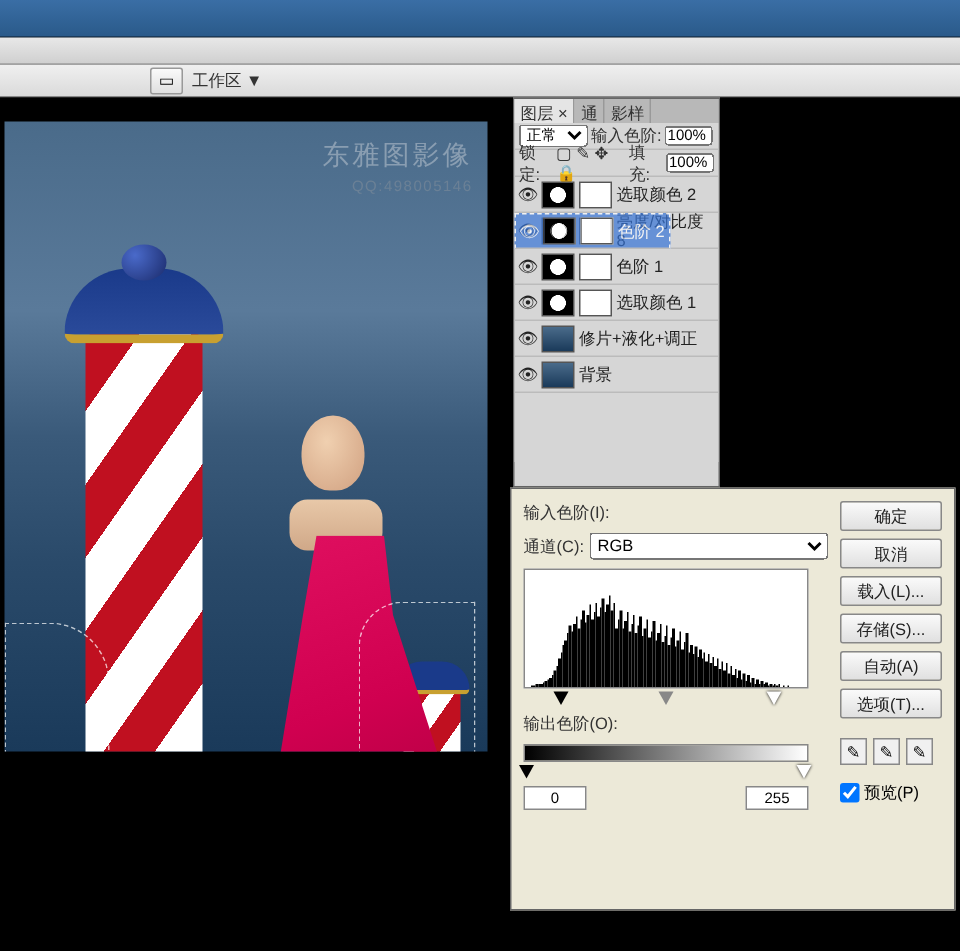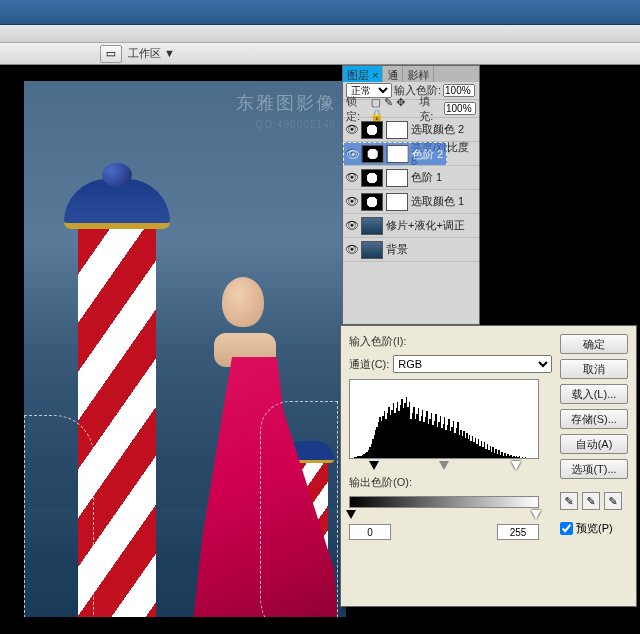--- a/index.html
+++ b/index.html
@@ -3,21 +3,21 @@
 <meta charset="utf-8">
 <style>
 *{margin:0;padding:0;box-sizing:border-box;font-family:"Microsoft YaHei",Arial,sans-serif;font-size:11px}
 body{width:640px;height:634px;background:#000;overflow:hidden;position:relative}
 .titlebar{height:25px;background:linear-gradient(#3a6ea5,#2a5a8a);border-bottom:1px solid #1a3a5a}
 .menubar{height:18px;background:linear-gradient(#e8e8e8,#d0d0d0);border-bottom:1px solid #aaa}
 .toolbar{height:22px;background:linear-gradient(#f0f0f0,#dadada);border-bottom:1px solid #888;display:flex;align-items:center;padding-left:100px;gap:6px}
 .toolbar .btn{width:22px;height:18px;background:linear-gradient(#fafafa,#e0e0e0);border:1px solid #999;border-radius:2px;display:flex;align-items:center;justify-content:center}
 .toolbar .lbl{font-size:11px;color:#333}
 .canvas{position:absolute;top:65px;left:0;width:640px;height:569px;background:#000}
-.photo{position:absolute;top:16px;left:24px;width:322px;height:536px;background:linear-gradient(180deg,#4a6b8a 0%,#5a7a9a 30%,#3a5a7a 50%,#2a4a6a 70%,#1a3a5a 100%);overflow:hidden}
+.photo{position:absolute;top:16px;left:3px;width:322px;height:420px;background:linear-gradient(180deg,#4a6b8a 0%,#5a7a9a 30%,#3a5a7a 50%,#2a4a6a 70%,#1a3a5a 100%);overflow:hidden}
 .pole{position:absolute;top:140px;left:54px;width:78px;height:430px;background:repeating-linear-gradient(-55deg,#c01020 0 28px,#fff 28px 56px);border-radius:8px}
 .pole-top{position:absolute;top:98px;left:40px;width:106px;height:50px;background:linear-gradient(#1a3a8a,#2a4a9a);border-radius:50px 50px 8px 8px;border-bottom:6px solid #c8a030}
 .pole-ball{position:absolute;top:82px;left:78px;width:30px;height:24px;background:radial-gradient(circle at 30% 30%,#4a6aca,#1a2a6a);border-radius:50%}
 .pole2{position:absolute;top:378px;left:266px;width:38px;height:120px;background:repeating-linear-gradient(-55deg,#c01020 0 14px,#fff 14px 28px);border-radius:4px}
 .pole2-top{position:absolute;top:360px;left:260px;width:50px;height:22px;background:#1a3a8a;border-radius:20px 20px 4px 4px;border-bottom:3px solid #c8a030}
 .woman{position:absolute;top:196px;left:166px;width:150px;height:374px}
 .head{position:absolute;top:0;left:32px;width:42px;height:50px;background:radial-gradient(ellipse at 40% 35%,#f0d0b0,#d0a080);border-radius:50% 50% 45% 45%}
 .hair{position:absolute;top:-8px;left:20px;width:70px;height:110px;background:radial-gradient(ellipse at 50% 20%,#4a2010,#2a1008);border-radius:50% 50% 30% 30%;z-index:-1}
 .arms{position:absolute;top:56px;left:24px;width:62px;height:34px;background:linear-gradient(#e8c8a8,#d0a888);border-radius:12px}
 .dress{position:absolute;top:80px;left:0;width:150px;height:294px;background:linear-gradient(160deg,#e01060 0%,#d00050 40%,#b00040 70%,#800030 100%);clip-path:polygon(28% 0,58% 0,62% 18%,96% 72%,100% 100%,0 100%,8% 62%,22% 18%)}
@@ -25,21 +25,21 @@
 .wm{position:absolute;top:10px;right:10px;color:#9ab;font-size:18px;letter-spacing:2px;opacity:.8;text-align:right}
 .wm2{position:absolute;top:38px;right:10px;color:#789;font-size:10px;letter-spacing:1px;opacity:.7}
 .sel{position:absolute;border:1px dashed #fff;opacity:.7}
 .sel1{top:334px;left:0;width:70px;height:228px;border-radius:0 40px 20px 0}
 .sel2{top:320px;left:236px;width:78px;height:246px;border-radius:30px 0 0 50px}
 
 
 .panel-layers{position:absolute;top:0;left:342px;width:138px;height:260px;background:#d6d6d6;border:1px solid #666}
 .p-tabs{height:16px;background:#b8b8b8;display:flex;font-size:10px}
 .p-tab{padding:2px 4px;color:#333;border-right:1px solid #999}
-.p-tab.active{background:#0ea5e9}
+.p-tab.active{background:#e5e5e5}
 .p-row{height:18px;background:#d6d6d6;display:flex;align-items:center;padding:0 3px;gap:2px;font-size:10px;color:#333;border-bottom:1px solid #bbb}
 .p-row select{font-size:10px;height:15px;width:46px}
 .p-row input{width:32px;height:13px;font-size:10px}
 .layers{height:190px;overflow:hidden;background:#d6d6d6}
 .layer{height:24px;display:flex;align-items:center;gap:3px;padding:0 3px;font-size:10px;color:#222;border-bottom:1px solid #bbb}
 .layer.sel{background:#3875d7;color:#fff}
 .eye{width:12px;height:12px;display:flex;align-items:center;justify-content:center}
 .thumb{width:22px;height:18px;background:#888;border:1px solid #555;flex-shrink:0}
 .thumb.adj{background:radial-gradient(circle,#fff 40%,#000 42%)}
 .thumb.mask{background:#fff}

